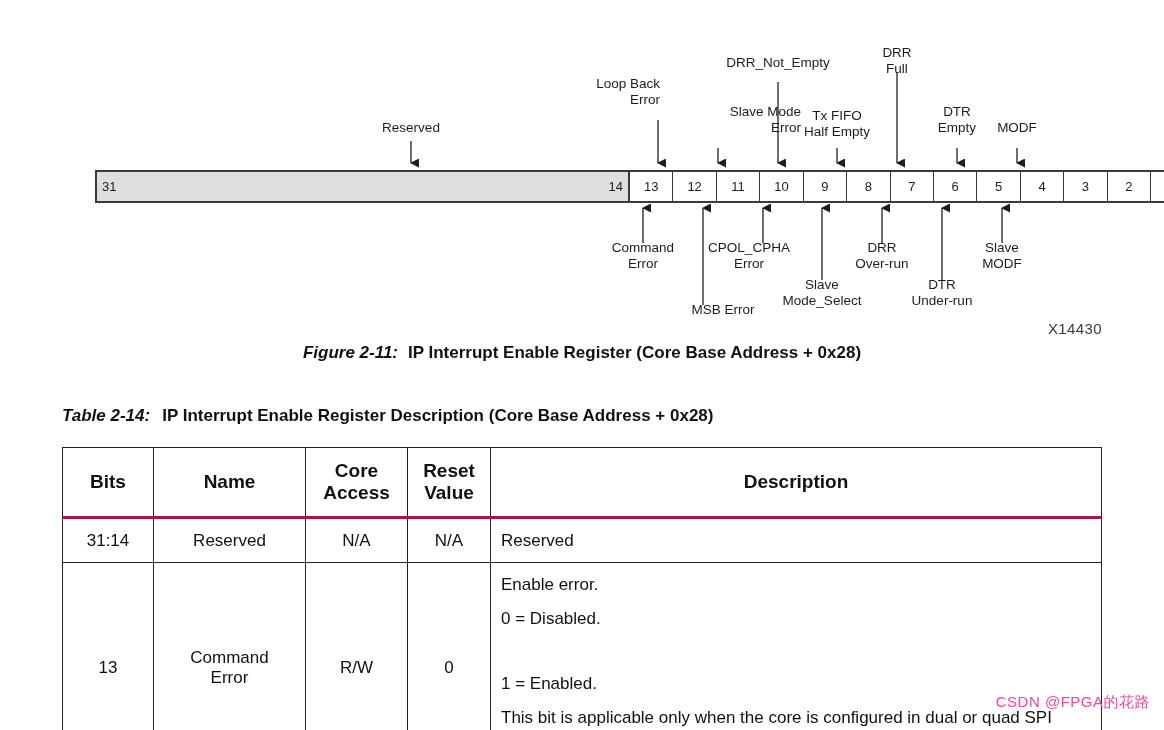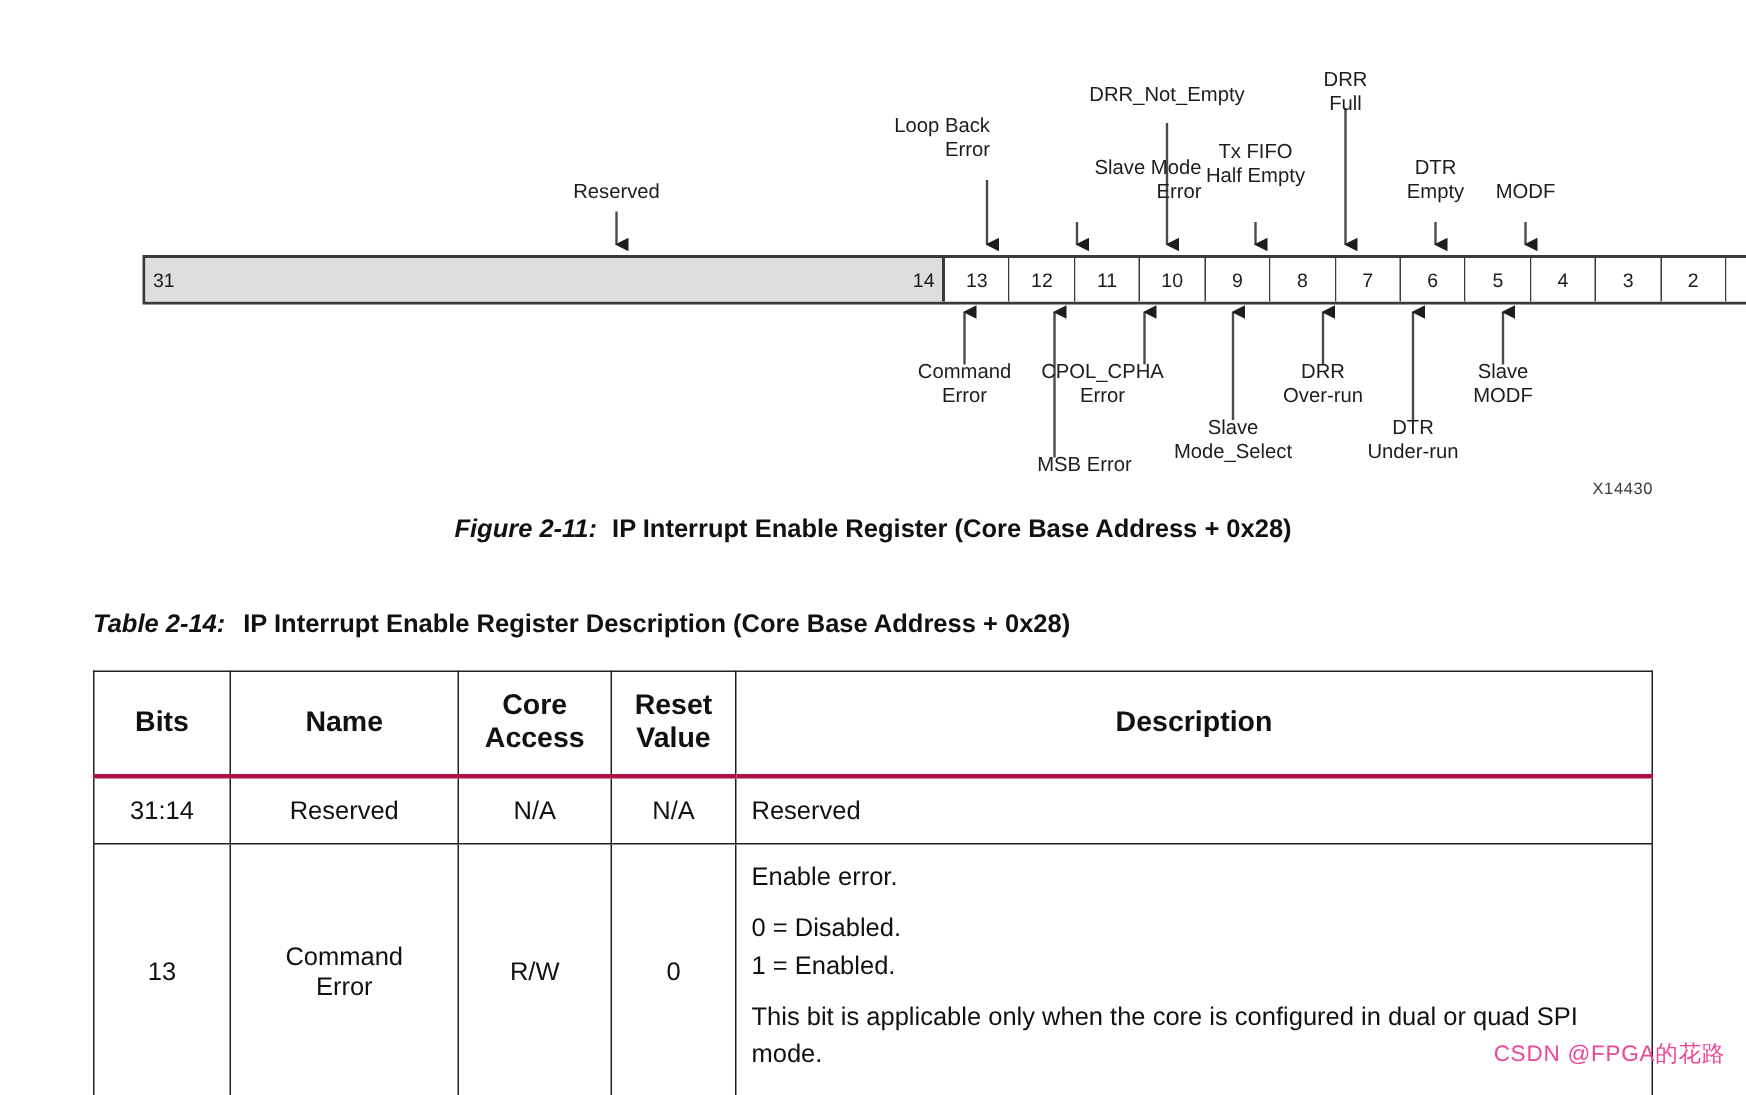--- a/index.html
+++ b/index.html
@@ -41,21 +41,21 @@
     white-space:pre-line;font-family:"Liberation Sans",sans-serif;
   }
   .lbl.r{text-align:right;}
   .lbl.c{text-align:center;}
   .lbl.l{text-align:left;}
 
   
   #connectors{position:absolute;left:0;top:0;width:1164px;height:345px;}
 
   .xtag{
-    position:absolute;right:62px;top:320px;font-size:11px;color:#3a3a3a;
+    position:absolute;right:62px;top:320px;font-size:15px;color:#3a3a3a;
     letter-spacing:.4px;
   }
 
   
   .fig-caption{
     position:absolute;left:0;top:343px;width:1164px;text-align:center;
     font-size:17px;color:#111;
   }
   .fig-caption .num{font-style:italic;font-weight:bold;margin-right:10px;}
   .fig-caption .txt{font-weight:bold;}
@@ -79,21 +79,21 @@
     font-size:19px;font-weight:bold;text-align:center;
     padding:12px 4px;line-height:22px;
     border-bottom:3px solid #b01048;
   }
   table.reg-table td{
     font-size:17px;text-align:center;padding:9px 6px;vertical-align:middle;
   }
   table.reg-table td.desc{text-align:left;padding:9px 10px;line-height:25px;}
   .desc p{margin:0 0 9px 0;}
   .desc p.tight{margin:0;}
-  .desc p.tight + p.tight{margin-bottom:9px;}
+  .desc p.tight + p.tight{margin-bottom:9px;margin-top:40px;}
   .cw1{width:91px;}.cw2{width:152px;}.cw3{width:102px;}.cw4{width:83px;}
 
   
   .watermark{
     position:absolute;right:14px;bottom:18px;
     font-size:15px;color:#ec4899;letter-spacing:.5px;
     font-family:"Liberation Sans",sans-serif;
   }
 </style>
 </head>
@@ -131,21 +131,21 @@
       <line x1="1002" y1="243" x2="1002" y2="208" marker-end="url(#au)"></line>
     </g>
   </svg>
 
   <div class="lbl c" style="left:341px;top:120px;width:140px;">Reserved</div>
   <div class="lbl r" style="left:538px;top:76px;width:122px;">Loop Back
 Error</div>
   <div class="lbl l" style="left:681px;top:104px;width:120px;text-align:right;">Slave Mode
 Error</div>
   <div class="lbl c" style="left:688px;top:55px;width:180px;">DRR_Not_Empty</div>
-  <div class="lbl c" style="left:797px;top:93px;width:80px;">Tx FIFO
+  <div class="lbl c" style="left:797px;top:108px;width:80px;">Tx FIFO
 Half Empty</div>
   <div class="lbl c" style="left:862px;top:45px;width:70px;">DRR
 Full</div>
   <div class="lbl c" style="left:922px;top:104px;width:70px;">DTR
 Empty</div>
   <div class="lbl c" style="left:982px;top:120px;width:70px;">MODF</div>
 
   <div class="reg-bar">
     <div class="reserved-cell">
       <span class="lo">31</span>
@@ -163,21 +163,21 @@
     <div class="bit-cell">4</div>
     <div class="bit-cell">3</div>
     <div class="bit-cell">2</div>
     <div class="bit-cell">1</div>
     <div class="bit-cell">0</div>
   </div>
 
   <div class="lbl c" style="left:598px;top:240px;width:90px;">Command
 Error</div>
   <div class="lbl c" style="left:668px;top:302px;width:110px;">MSB Error</div>
-  <div class="lbl c" style="left:680px;top:240px;width:110px;">CPOL_CPHA
+  <div class="lbl c" style="left:694px;top:240px;width:110px;">CPOL_CPHA
 Error</div>
   <div class="lbl c" style="left:762px;top:277px;width:120px;">Slave
 Mode_Select</div>
   <div class="lbl c" style="left:837px;top:240px;width:90px;">DRR
 Over-run</div>
   <div class="lbl c" style="left:897px;top:277px;width:90px;">DTR
 Under-run</div>
   <div class="lbl c" style="left:962px;top:240px;width:80px;">Slave
 MODF</div>
 

